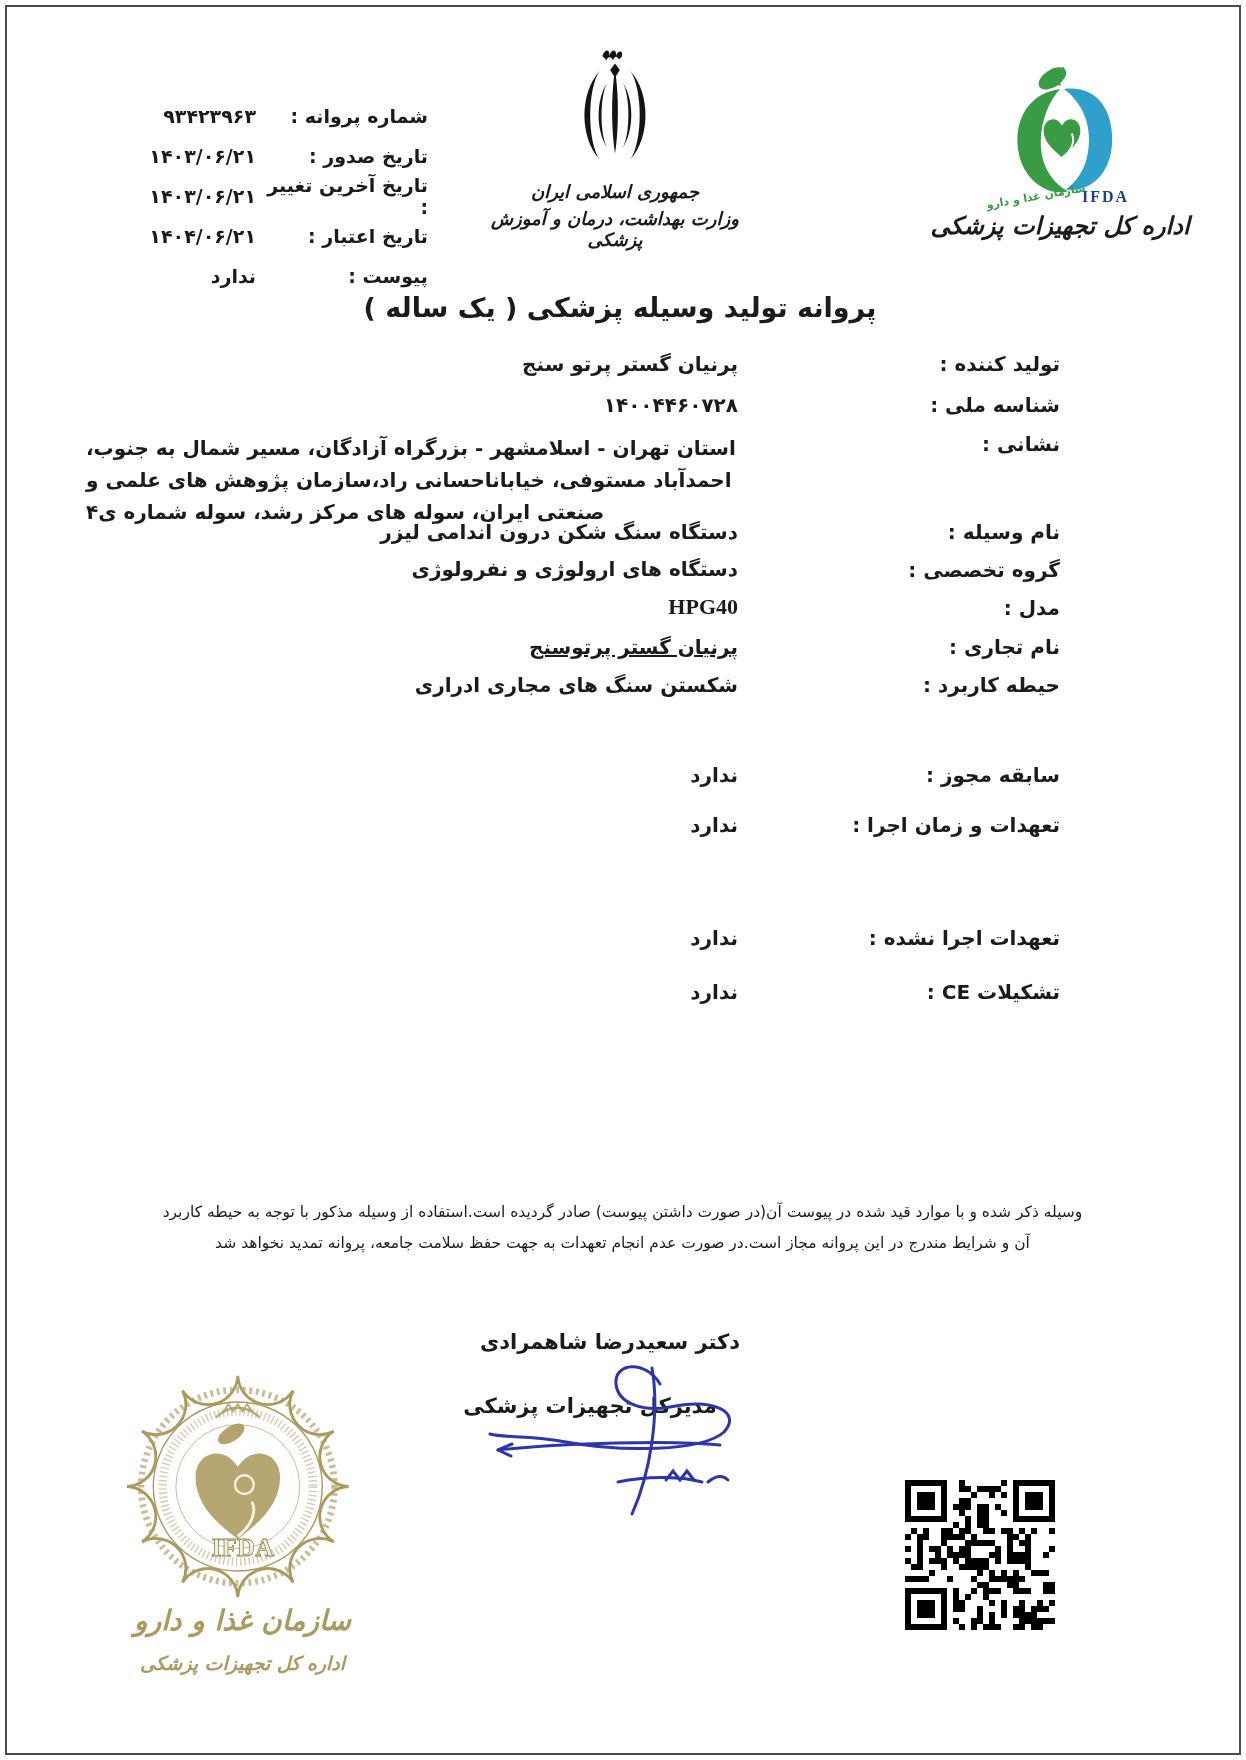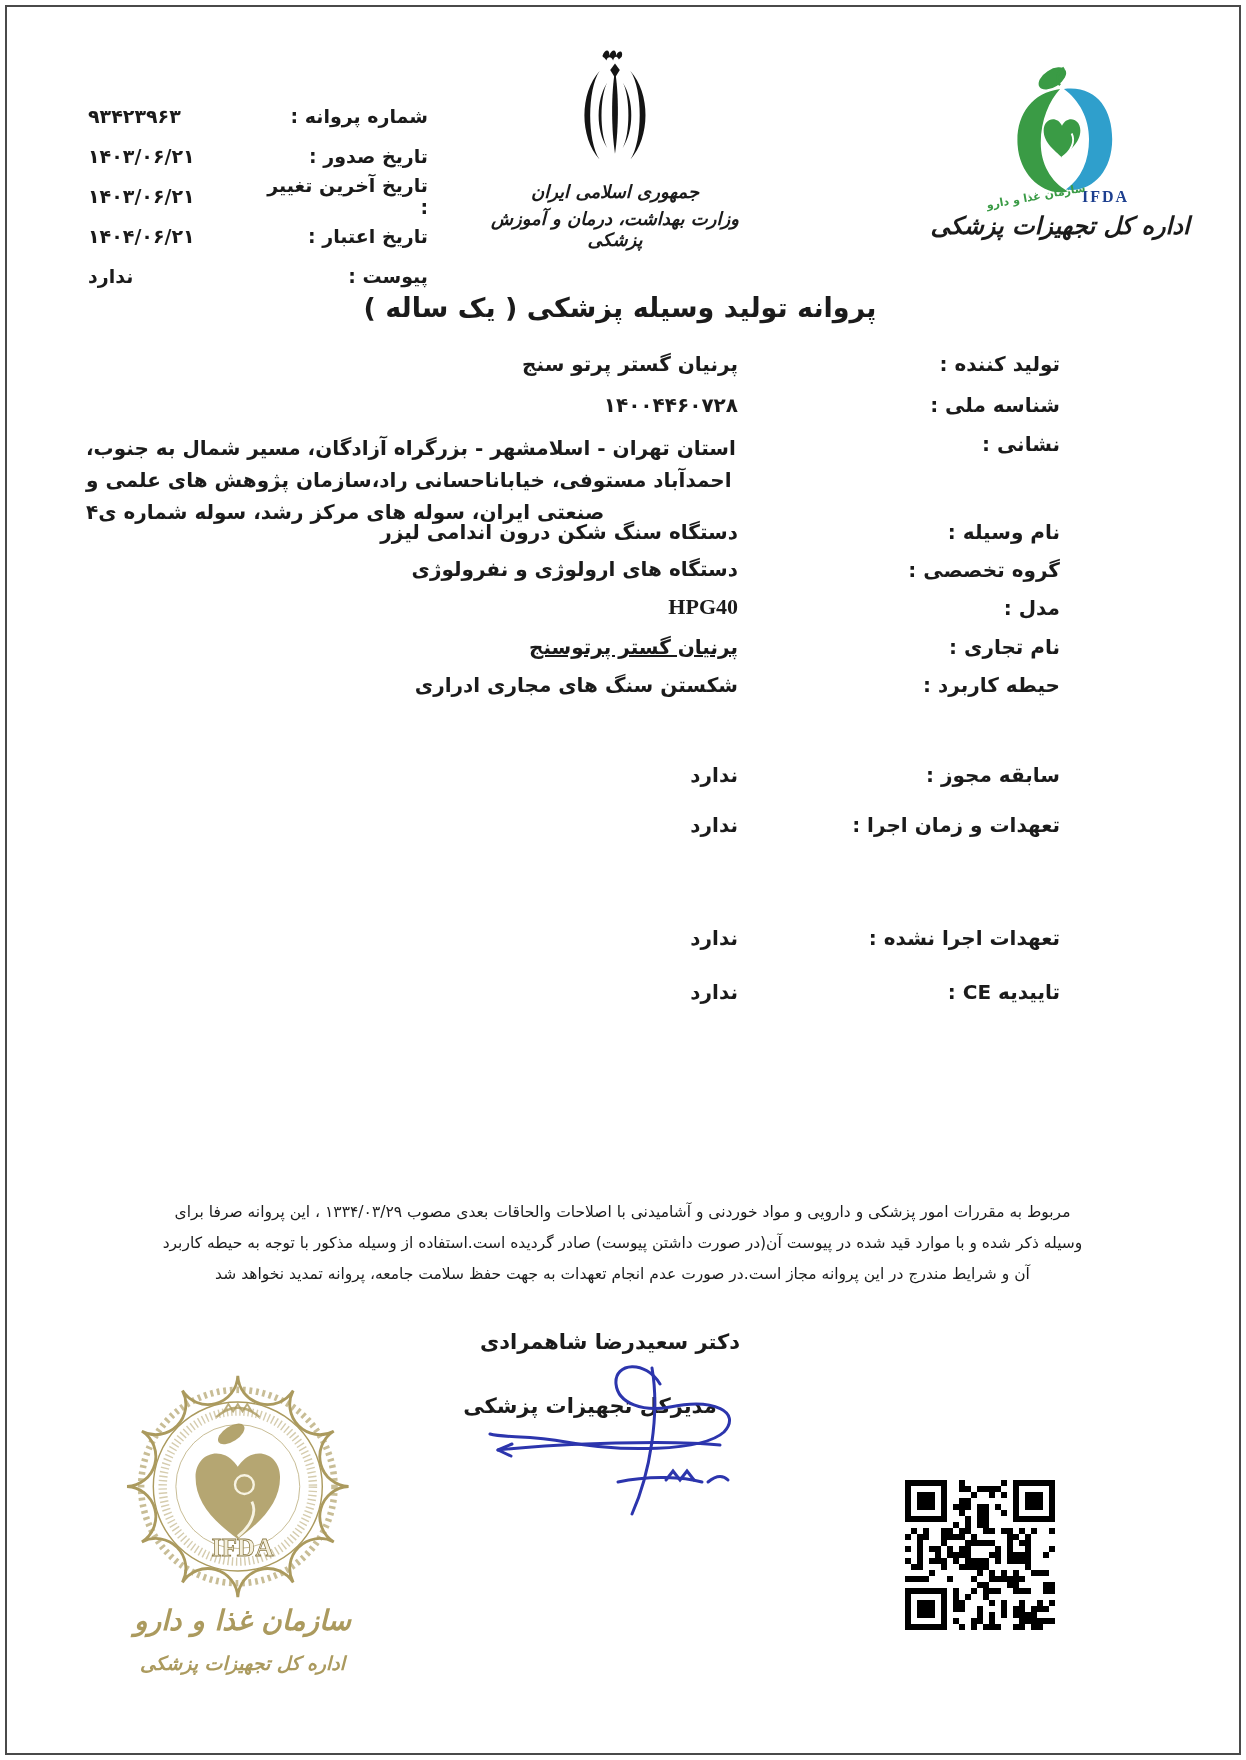--- a/index.html
+++ b/index.html
@@ -6,21 +6,21 @@
   body{
     width:1246px;height:1760px;position:relative;background:#ffffff;
     font-family:"DejaVu Sans",sans-serif;color:#1b1b1b;overflow:hidden;
   }
   .frame{position:absolute;inset:5px;border:2px solid #4a4a4a;pointer-events:none;}
   .abs{position:absolute;}
   
   .meta{position:absolute;left:88px;top:96px;width:340px;}
   .meta-row{display:flex;direction:rtl;align-items:center;height:40px;font-weight:bold;font-size:19px;}
   .meta-label{width:172px;}
-  .meta-value{width:168px;text-align:left;}
+  .meta-value{width:168px;text-align:right;}
   
   .emblem-wrap{position:absolute;left:470px;top:48px;width:290px;text-align:center;}
   .emblem-line{font-weight:bold;font-style:italic;direction:rtl;}
   
   .ifda-wrap{position:absolute;left:940px;top:62px;width:240px;}
   .ifda-text{position:absolute;left:142px;top:126px;color:#1d3f8f;font-family:"Liberation Serif",serif;font-weight:bold;font-size:16px;letter-spacing:2px;}
   .ifda-vertical{position:absolute;left:46px;top:128px;color:#3a9b45;font-size:11px;font-weight:bold;direction:rtl;transform:rotate(-10deg);}
   .ifda-sub{position:absolute;left:-10px;top:150px;width:260px;text-align:center;font-size:24px;font-weight:bold;font-style:italic;direction:rtl;}
   
   .doc-title{position:absolute;left:90px;top:292px;width:1060px;text-align:center;font-size:27px;font-weight:bold;direction:rtl;}
@@ -126,25 +126,24 @@
 
 <span class="f-label" style="top:763px;">سابقه مجوز :</span>
 <span class="f-value" style="top:763px;">ندارد</span>
 
 <span class="f-label" style="top:813px;text-align:right;">تعهدات و زمان اجرا :</span>
 <span class="f-value" style="top:813px;">ندارد</span>
 
 <span class="f-label" style="top:926px;">تعهدات اجرا نشده :</span>
 <span class="f-value" style="top:926px;">ندارد</span>
 
-<span class="f-label" style="top:980px;">تاییدیه CE :</span>
+<span class="f-label" style="top:980px;">تشکیلات CE :</span>
 <span class="f-value" style="top:980px;">ندارد</span>
 
 <div class="legal">
-  <div>مربوط به مقررات امور پزشکی و دارویی و مواد خوردنی و آشامیدنی با اصلاحات والحاقات بعدی مصوب ۱۳۳۴/۰۳/۲۹ ، این پروانه صرفا برای</div>
   <div>وسیله ذکر شده و با موارد قید شده در پیوست آن(در صورت داشتن پیوست) صادر گردیده است.استفاده از وسیله مذکور با توجه به حیطه کاربرد</div>
   <div>آن و شرایط مندرج در این پروانه مجاز است.در صورت عدم انجام تعهدات به جهت حفظ سلامت جامعه، پروانه تمدید نخواهد شد</div>
 </div>
 
 <div class="sig-name">دکتر سعیدرضا شاهمرادی</div>
 <div class="sig-role">مدیرکل تجهیزات پزشکی</div>
 <svg class="sig-ink" width="330" height="170" viewBox="0 0 330 170">
   <g stroke="#2c35ad" stroke-width="3" fill="none" stroke-linecap="round">
     <path d="M190,32 C176,8 144,10 146,32 C148,52 174,60 200,55 C244,46 272,60 254,80 C232,100 150,100 96,90 C60,83 34,86 20,82"></path>
     <path d="M28,98 C92,91 204,88 250,93"></path>

